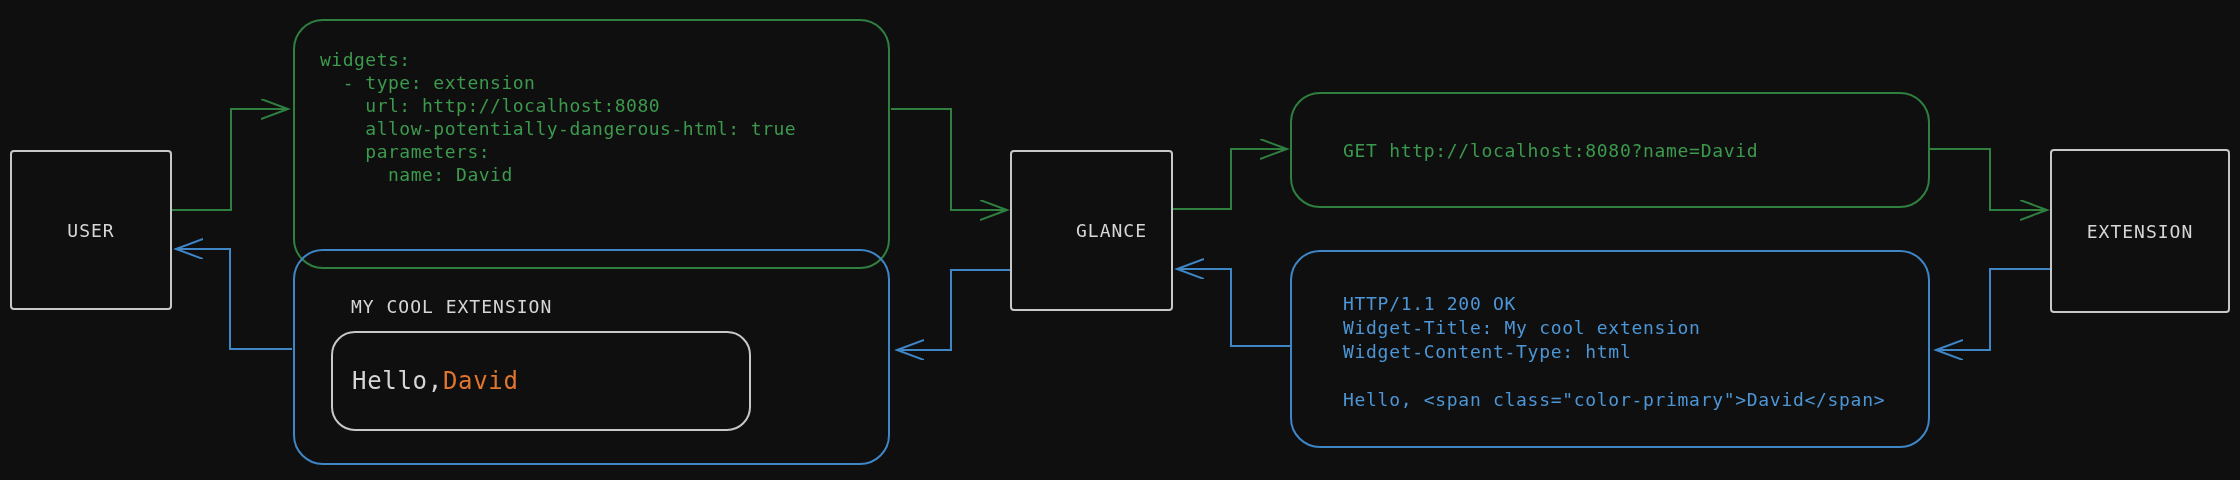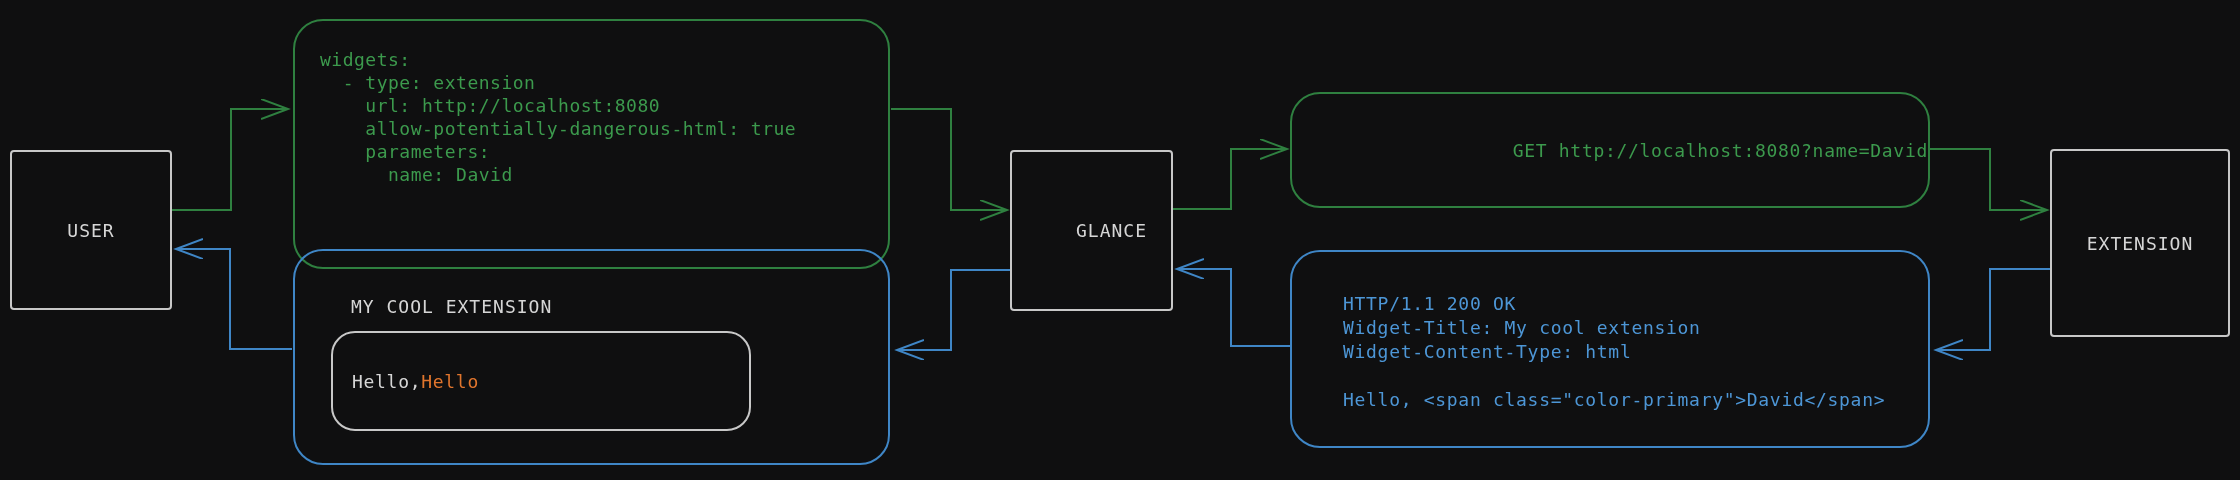--- a/index.html
+++ b/index.html
@@ -36,21 +36,21 @@
   .node {
     display: flex;
     align-items: center;
     justify-content: center;
     font-size: 18px;
     letter-spacing: 1px;
     color: var(--text);
   }
   .node-user      { left: 10px;   top: 150px; width: 162px; height: 160px; }
   .node-glance    { left: 1010px; top: 150px; width: 163px; height: 161px; padding-left: 40px; }
-  .node-extension { left: 2050px; top: 149px; width: 180px; height: 188px; }
+  .node-extension { left: 2050px; top: 149px; width: 180px; height: 164px; }
 
   .config-box {
     left: 293px; top: 13px; width: 597px; height: 250px;
     border-color: var(--green-dim);
     border-radius: 30px;
     margin-top: 6px;
   }
   .config-box pre {
     margin: 0; padding: 27px 10px 0 25px;
     font-family: inherit;
@@ -60,21 +60,20 @@
   }
 
   .request-box {
     left: 1290px; top: 92px; width: 640px; height: 116px;
     border-color: var(--green-dim);
     border-radius: 30px;
     display: flex; align-items: center;
     padding-left: 51px;
     font-size: 18px; letter-spacing: 0.7px;
     color: var(--green);
-    justify-content: flex-end;
   }
 
   .response-box {
     left: 1290px; top: 250px; width: 640px; height: 198px;
     border-color: var(--blue-dim);
     border-radius: 30px;
   }
   .response-box pre {
     margin: 0; padding: 40px 18px 0 51px;
     font-family: inherit;
@@ -94,21 +93,21 @@
     font-size: 18px; letter-spacing: 1px;
     color: var(--text);
   }
   .widget-content-box {
     position: absolute;
     left: 36px; top: 80px; width: 420px; height: 100px;
     border: 2px solid var(--neutral);
     border-radius: 24px;
     display: flex; align-items: center;
     padding-left: 19px;
-    font-size: 18px; letter-spacing: 0.7px;
+    font-size: 24px; letter-spacing: 0.7px;
     color: var(--text);
   }
   .hello-name { color: var(--orange); }
 </style>
 </head>
 <body>
 
 <div class="canvas">
 
   <svg class="connector-layer" viewBox="0 0 2240 480" xmlns="http://www.w3.org/2000/svg">
@@ -162,17 +161,17 @@
 Widget-Title: My cool extension
 Widget-Content-Type: html
 
 Hello, &lt;span class="color-primary"&gt;David&lt;/span&gt;</pre>
   </div>
 
   <div class="box widget-box">
     <div class="widget-title">MY COOL EXTENSION</div>
     <div class="widget-content-box">
       <span>Hello, </span>
-        <span class="hello-name">Hello</span>
+        <span class="hello-name">David</span>
     </div>
   </div>
 
 </div>
 
 </body></html>

